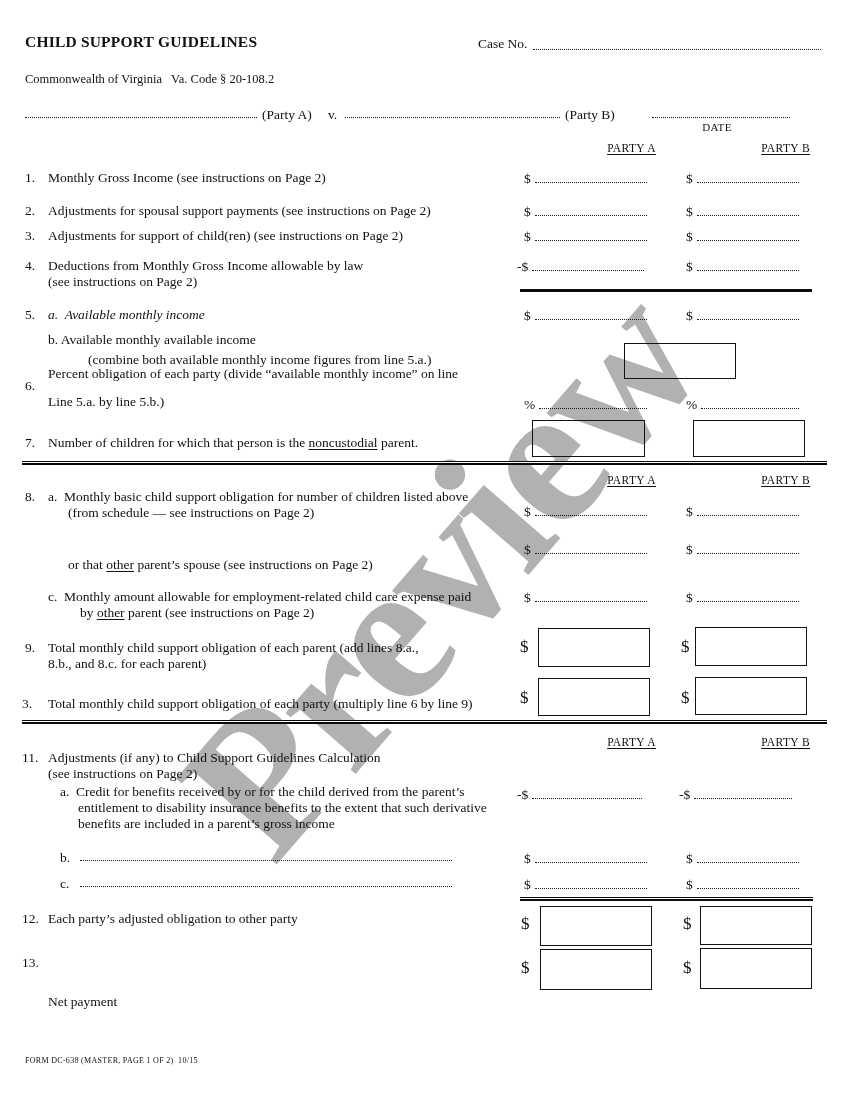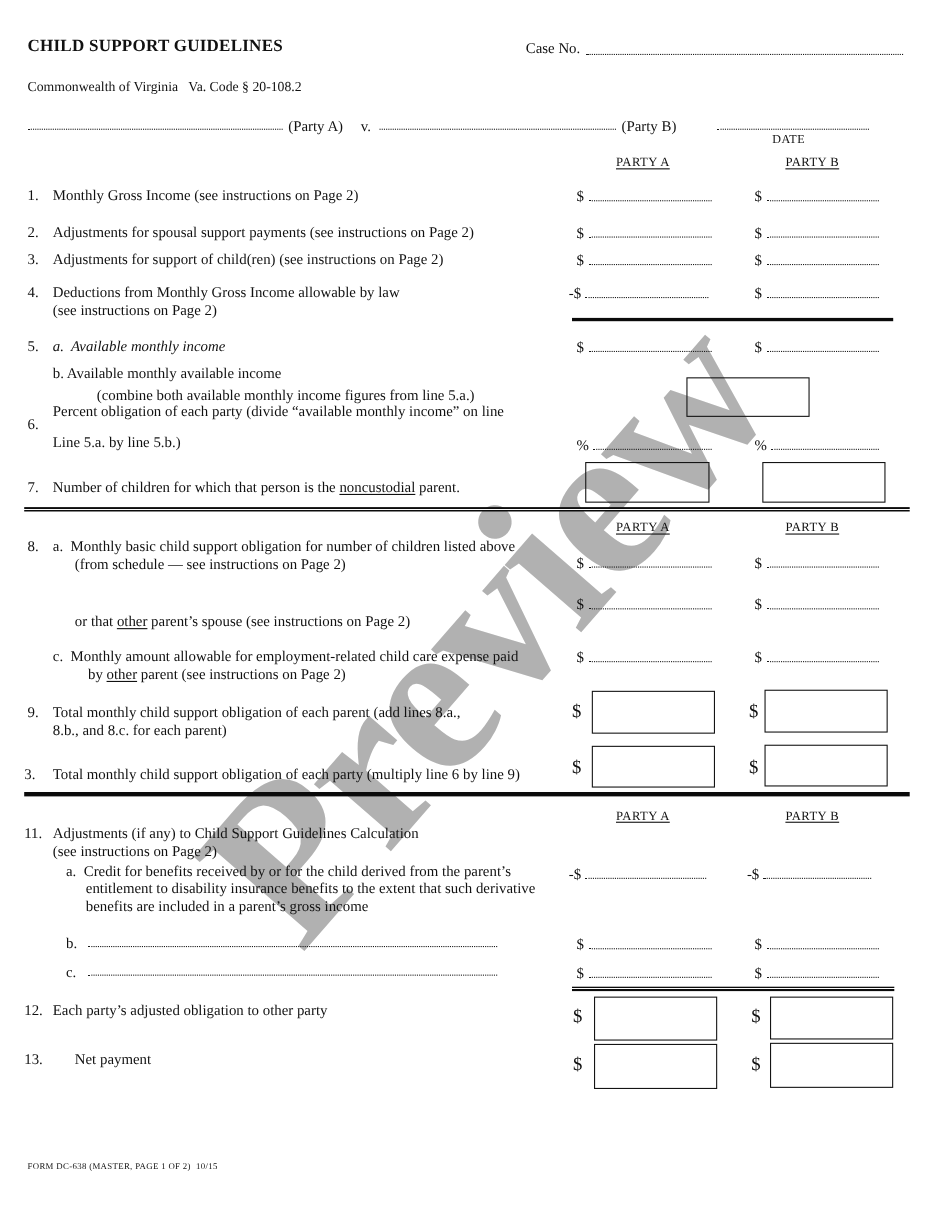--- a/index.html
+++ b/index.html
@@ -30,21 +30,21 @@
   }
   .t1{font-size:15.5px;font-weight:bold;letter-spacing:.2px;}
   .t2{font-size:12.5px;}
   .body-text{font-size:13.5px;line-height:16px;}
   .num{position:absolute;left:25px;font-size:13.5px;}
   .txt{position:absolute;left:48px;font-size:13.5px;white-space:pre;}
   .cell{position:absolute;font-size:13.5px;white-space:nowrap;}
   .lead{display:inline-block;border-bottom:1.6px dotted #1a1a1a;height:12px;}
   .cur{display:inline-block;margin-right:4px;}
   .bigd{font-size:17px;}
-  .hdr{position:absolute;width:64px;text-align:left;font-size:11.5px;letter-spacing:.4px;text-decoration:underline;text-underline-offset:2px;}
+  .hdr{position:absolute;width:64px;text-align:right;font-size:11.5px;letter-spacing:.4px;text-decoration:underline;text-underline-offset:2px;margin-left:32px;}
   .u{text-decoration:underline;text-underline-offset:2px;}
   .box{position:absolute;border:1.7px solid #141414;background:transparent;}
   .rule{position:absolute;background:#0b0b0b;}
   .rule-double{background:linear-gradient(to bottom,#0b0b0b 0 1.4px,#fbfbfb 1.4px 2.2px,#0b0b0b 2.2px 100%);}
   .foot{position:absolute;left:25px;top:1056px;font-size:8px;letter-spacing:.3px;}
 </style>
 </head>
 <body>
 
 <div class="page">
@@ -174,21 +174,21 @@
   <div class="rule rule-double" style="left:520px;top:897px;width:293px;height:4px;"></div>
 
   <div class="num" style="left:22px;top:911px;">12.</div>
   <div class="txt" style="top:911px;">Each party’s adjusted obligation to other party</div>
   <div class="cell bigd" style="left:521px;top:914px;">$</div>
   <div class="box" style="left:540px;top:906px;width:110px;height:38px;"></div>
   <div class="cell bigd" style="left:683px;top:914px;">$</div>
   <div class="box" style="left:700px;top:906px;width:110px;height:37px;"></div>
 
   <div class="num" style="left:22px;top:955px;">13.</div>
-  <div class="txt" style="top:955px;margin-left:20px;">Net payment</div>
+  <div class="txt" style="top:994px;">Net payment</div>
   <div class="cell bigd" style="left:521px;top:958px;">$</div>
   <div class="box" style="left:540px;top:949px;width:110px;height:39px;"></div>
   <div class="cell bigd" style="left:683px;top:958px;">$</div>
   <div class="box" style="left:700px;top:948px;width:110px;height:39px;"></div>
 
   <div class="foot pre">FORM DC-638 (MASTER, PAGE 1 OF 2)  10/15</div>
 
 </div>
 
 </body></html>

